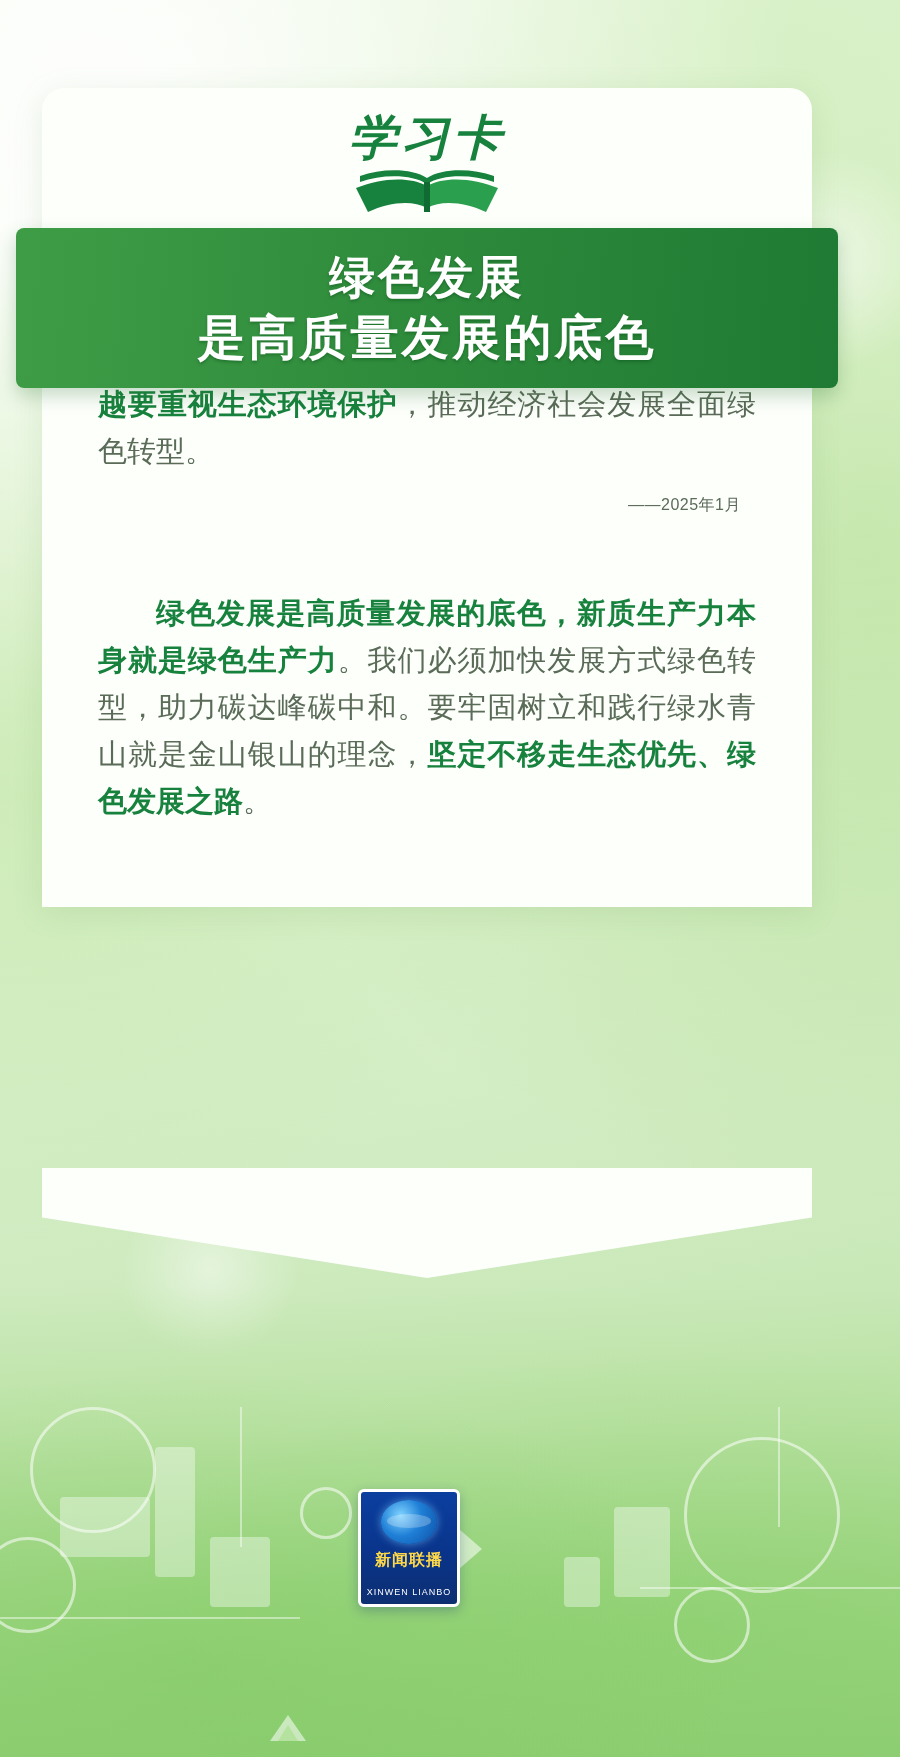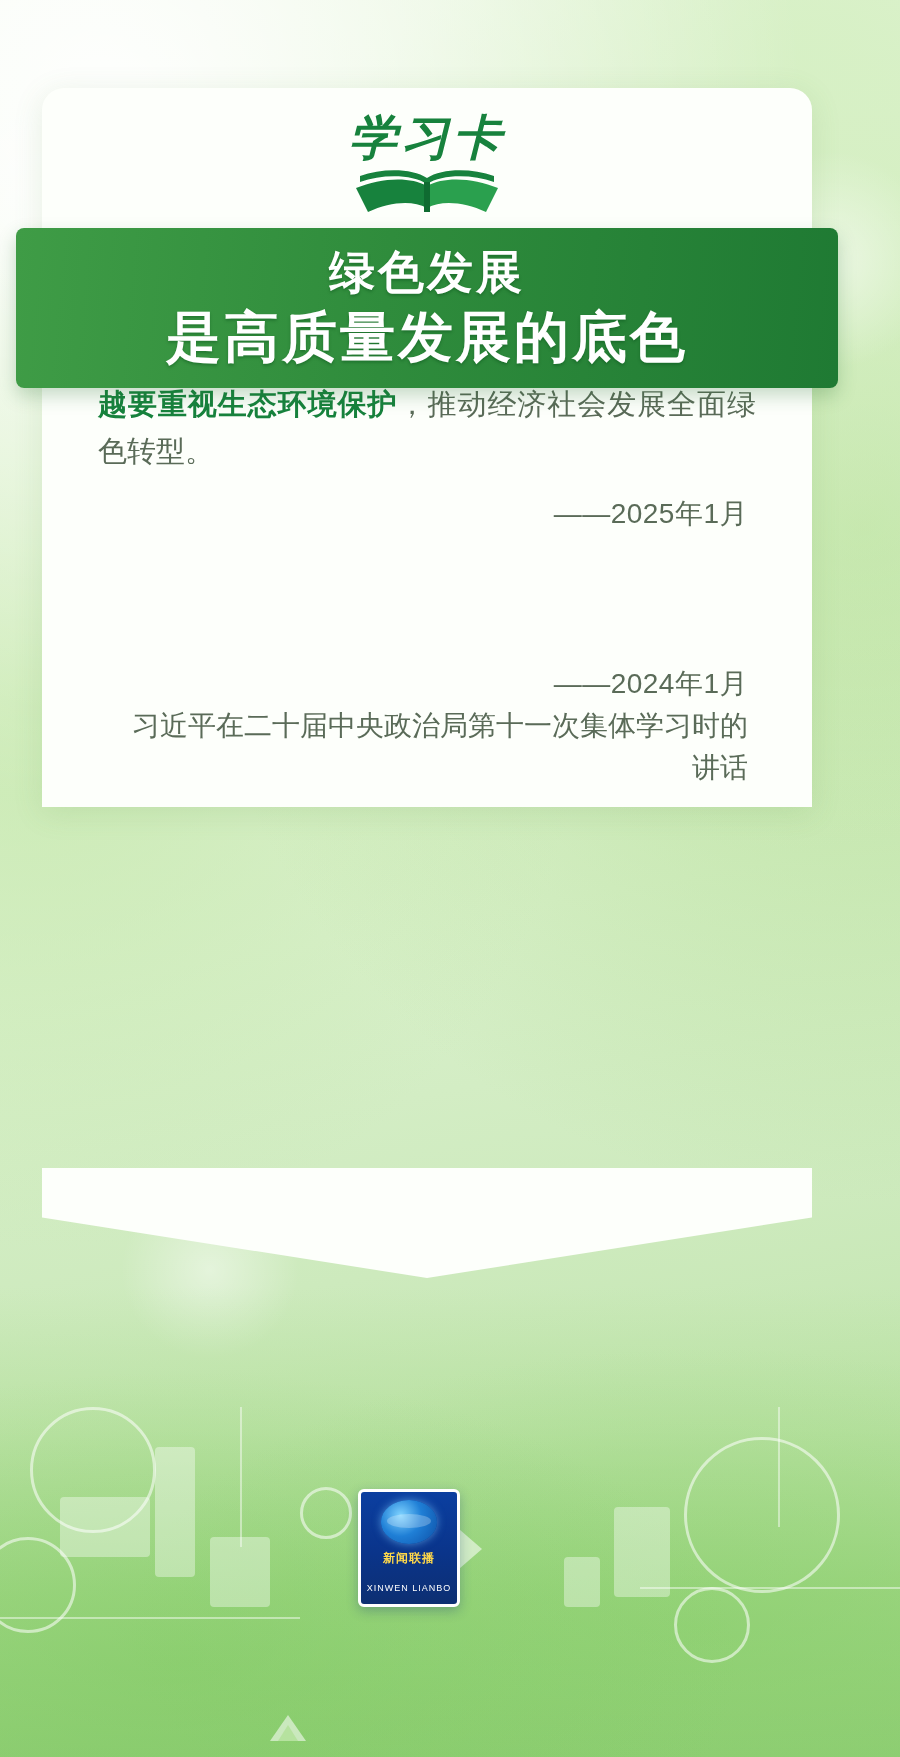--- a/index.html
+++ b/index.html
@@ -163,21 +163,21 @@
   }
   .banner-line {
     color: #ffffff;
     font-family: "DejaVu Sans", "Liberation Sans", sans-serif;
     font-weight: bold;
     font-size: 46px;
     letter-spacing: 3px;
     line-height: 1.28;
     text-shadow: 0 2px 3px rgba(0,70,20,0.35);
   }
-  .banner-line.l2x { font-size: 55px; }
+  .banner-line.l2x { font-size: 48px; }
 
   
   .quotes {
     padding-top: 112px;
   }
   .quote-text {
     font-size: 29px;
     line-height: 1.62;
     color: #5a6b58;
     text-align: justify;
@@ -185,23 +185,23 @@
     margin: 0 0 18px 0;
     font-family: "DejaVu Sans", "Liberation Sans", sans-serif;
   }
   .em {
     color: #17823d;
     font-weight: bold;
   }
   .src {
     text-align: right;
     color: #5a6b58;
-    font-size: 28px;
+    font-size: 16px;
     line-height: 1.5;
-    margin: 8px;
+    margin: 15px;
   }
   .src .date { letter-spacing: 0.5px; }
   .block-gap { height: 58px; }
   .block-gap2 { height: 54px; }
 
   
   .badge {
     position: absolute;
     left: 358px;
     bottom: 150px;
@@ -231,21 +231,21 @@
     content: "";
     position: absolute;
     left: 6px; top: 14px;
     width: 44px; height: 14px;
     border-radius: 50%;
     background: rgba(255,255,255,0.25);
   }
   .badge-cn {
     margin-top: 6px;
     color: #ffd94a;
-    font-size: 12px;
+    font-size: 16px;
     font-weight: bold;
     letter-spacing: 1px;
     font-family: "DejaVu Sans", "Liberation Sans", sans-serif;
   }
   .badge-en {
     margin-top: 16px;
     color: #ffffff;
     font-size: 9px;
     letter-spacing: 1px;
     font-family: "Liberation Sans", sans-serif;
@@ -304,25 +304,22 @@
         <div>
           <p class="quote-text"><span>因地制宜发展新质生产力。</span><span class="em">越是发展任务重，越要重视生态环境保护</span><span>，推动经济社会发展全面绿色转型。</span></p>
           <p class="src">
             <span class="date">——2025年1月</span><br>
           </p>
         </div>
 
         <div class="block-gap"></div>
 
         <div>
+          <p class="quote-text"><span class="em">绿色发展是高质量发展的底色，新质生产力本身就是绿色生产力</span><span>。我们必须加快发展方式绿色转型，助力碳达峰碳中和。要牢固树立和践行绿水青山就是金山银山的理念，</span><span class="em">坚定不移走生态优先、绿色发展之路</span><span>。</span></p>
           <div class="block-gap2"></div>
-          <p class="src">
-            <span class="date">——2024年1月</span><br>
-            <span>习近平在二十届中央政治局第十一次集体学习时的讲话</span>
-          </p>
         </div>
 
       </div>
     </div>
   </div>
 
   <div class="banner">
     <div class="banner-line">绿色发展</div>
     <div class="banner-line l2x">是高质量发展的底色</div>
   </div>

